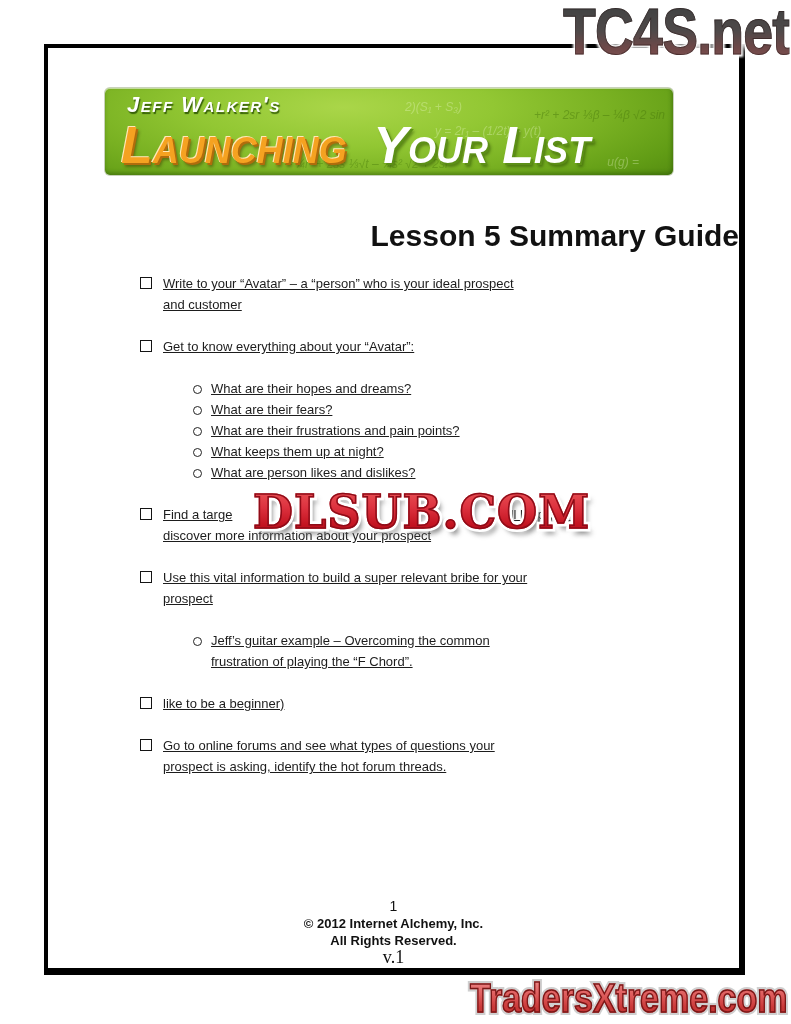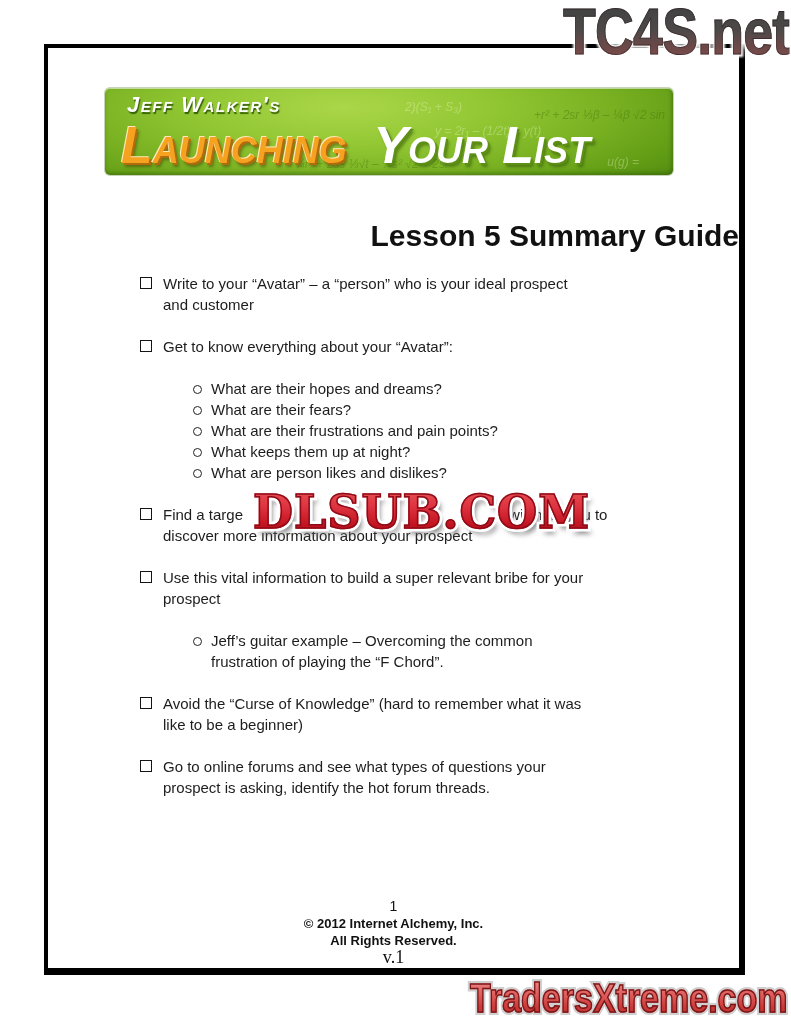--- a/index.html
+++ b/index.html
@@ -76,21 +76,21 @@
     text-shadow:2px 2px 0 #5c8f16, 3px 4px 3px rgba(40,70,0,.5);
   }
 
   
   .doc-title{
     margin:43px 0 0;text-align:right;
     font-size:30px;line-height:35px;font-weight:bold;color:#111;
   }
   .bullets{margin:20px 0 0;padding-left:92px;padding-right:20px;}
   .b{position:relative;margin-top:21px;padding-left:23px;
-     font-size:15px;line-height:21px;}
+     font-size:13px;line-height:21px;text-decoration:underline;}
   .b:first-child{margin-top:0;}
   .line{white-space:nowrap;}
   .sq{
     position:absolute;left:0;top:4px;width:10px;height:10px;
     border:1.5px solid #141414;background:#fff;
   }
   .subs{margin-top:21px;padding-left:28px;}
   .sub{position:relative;padding-left:20px;}
   .crc{
     position:absolute;left:2px;top:7px;width:7px;height:7px;
@@ -211,21 +211,20 @@
         <div class="sub">
           <span class="crc"></span>
           <div class="line">Jeff’s guitar example – Overcoming the common</div>
           <div class="line">frustration of playing the “F Chord”.</div>
         </div>
       </div>
     </div>
 
     <div class="b">
       <span class="sq"></span>
-      <div class="line">Avoid the “Curse of Knowledge” (hard to remember what it was</div>
       <div class="line">like to be a beginner)</div>
     </div>
 
     <div class="b">
       <span class="sq"></span>
       <div class="line">Go to online forums and see what types of questions your</div>
       <div class="line">prospect is asking, identify the hot forum threads.</div>
     </div>
 
   </div>

